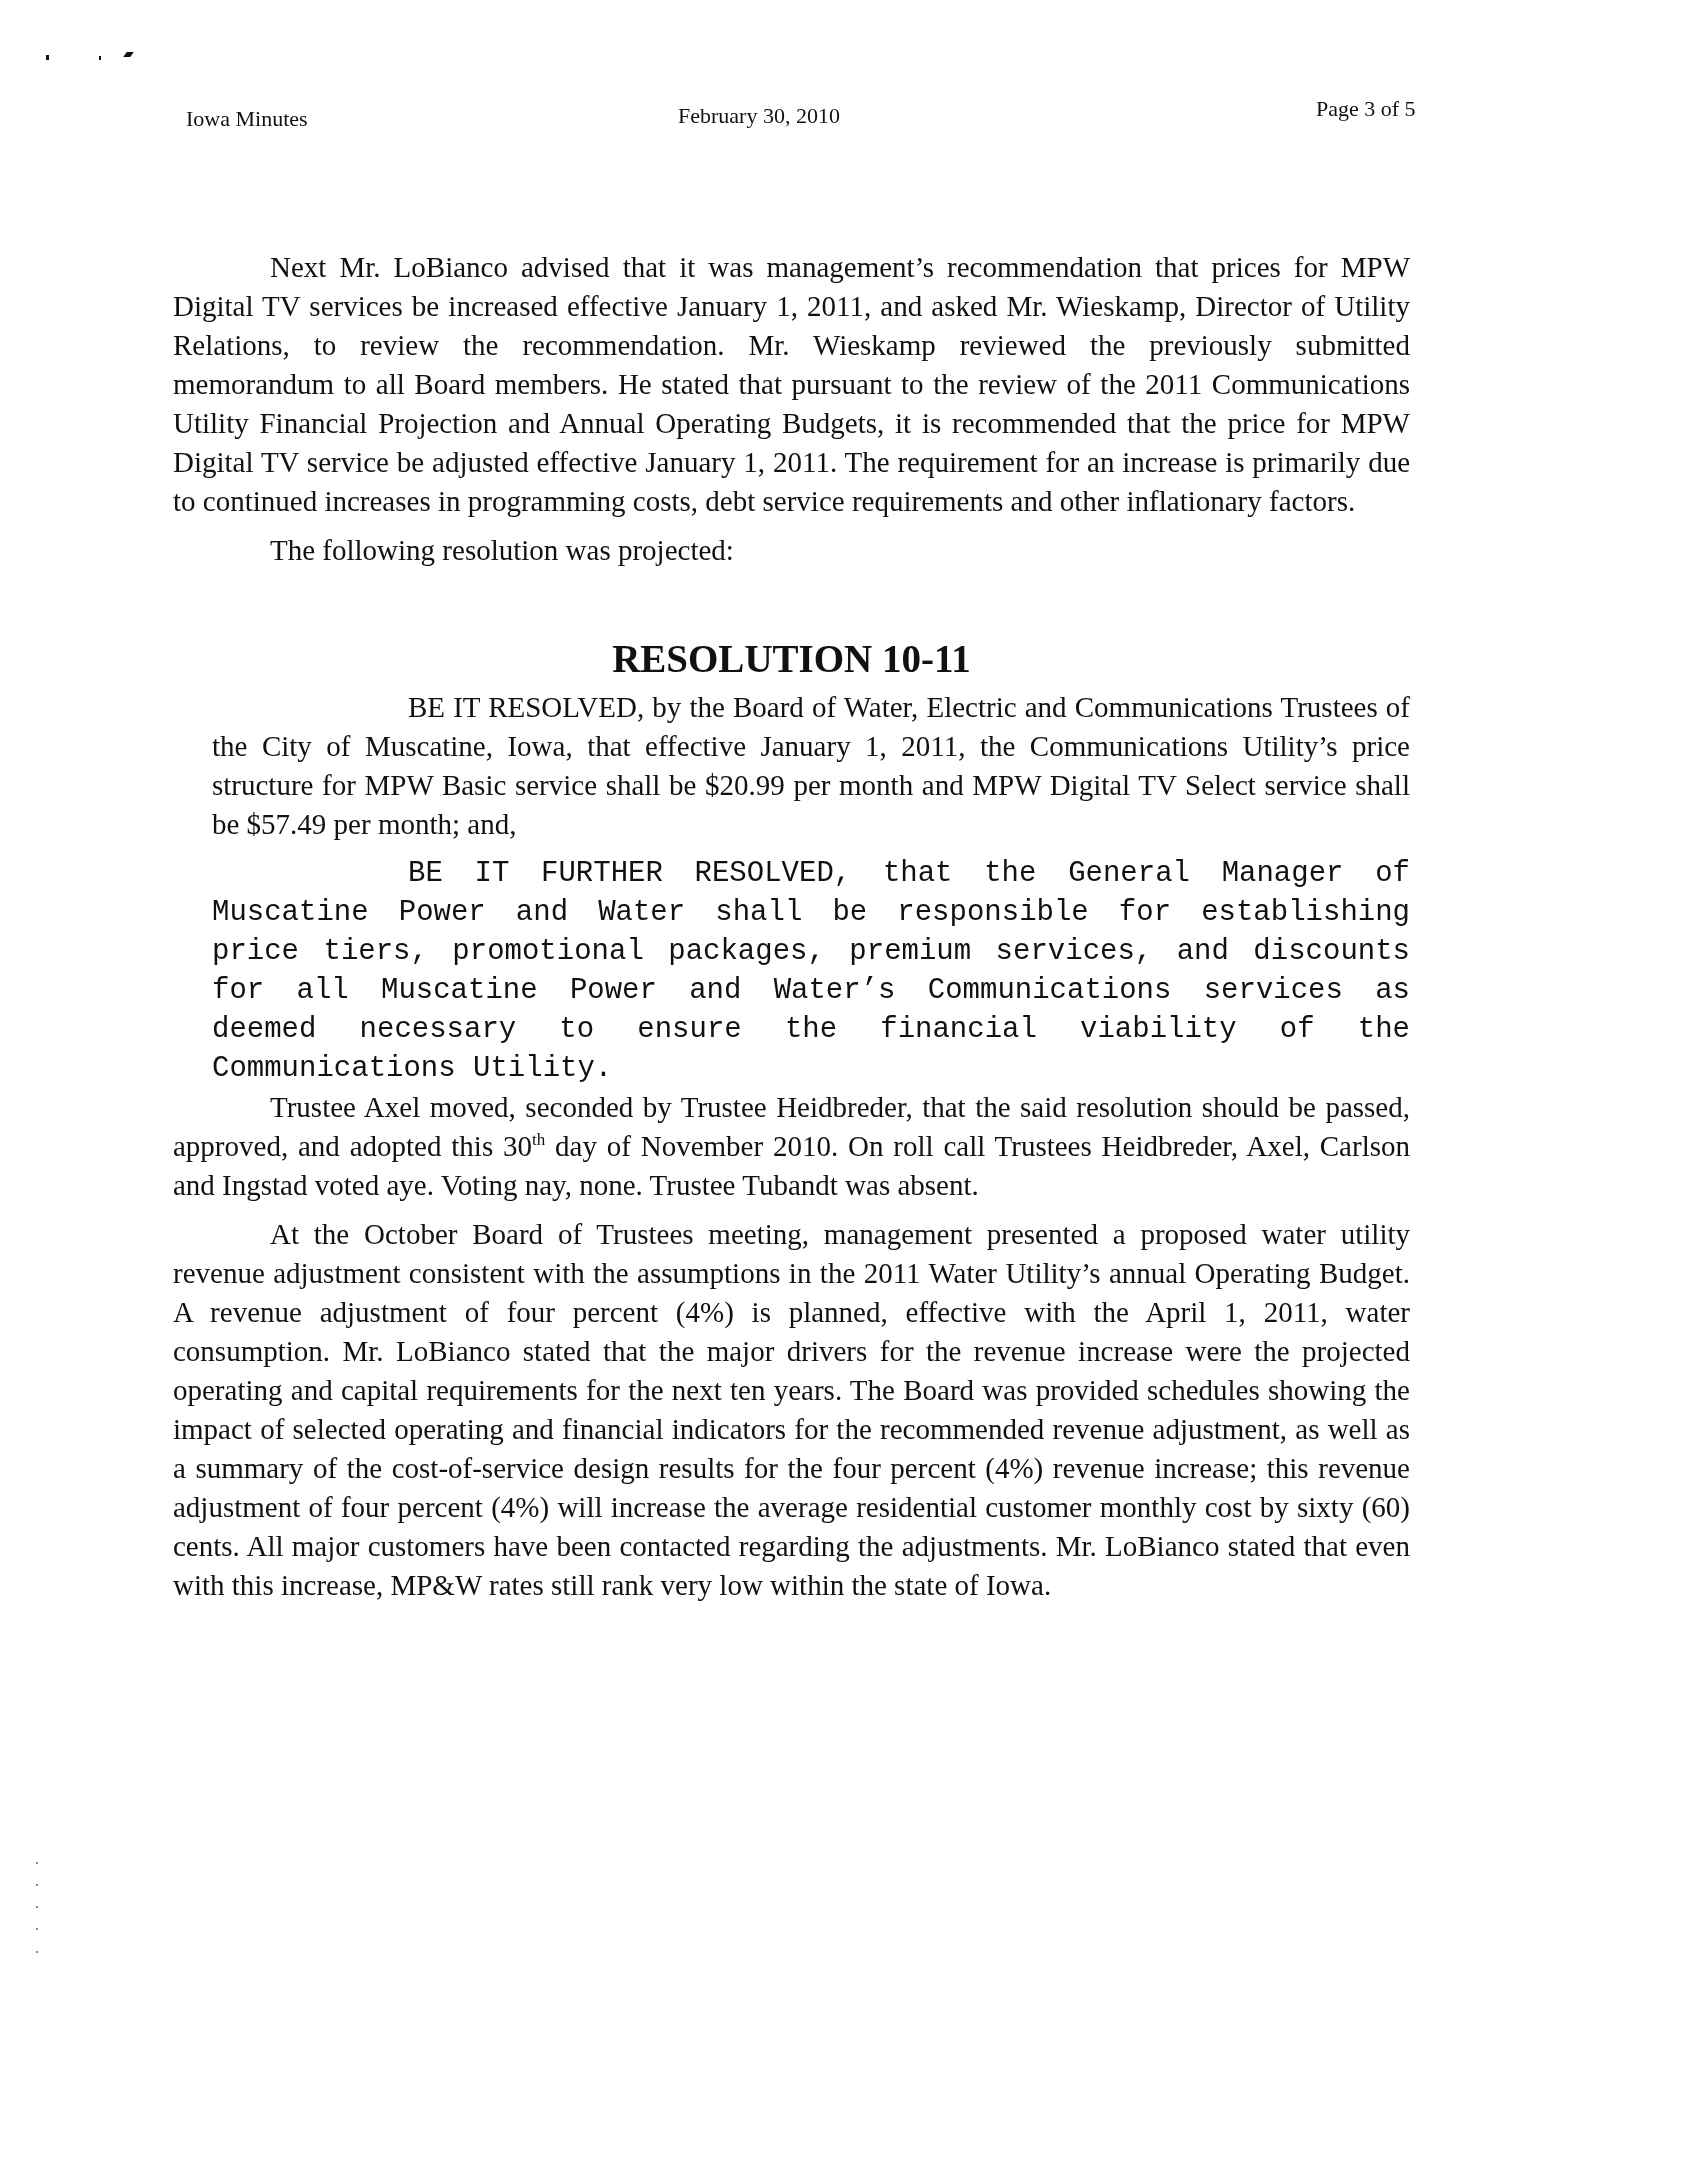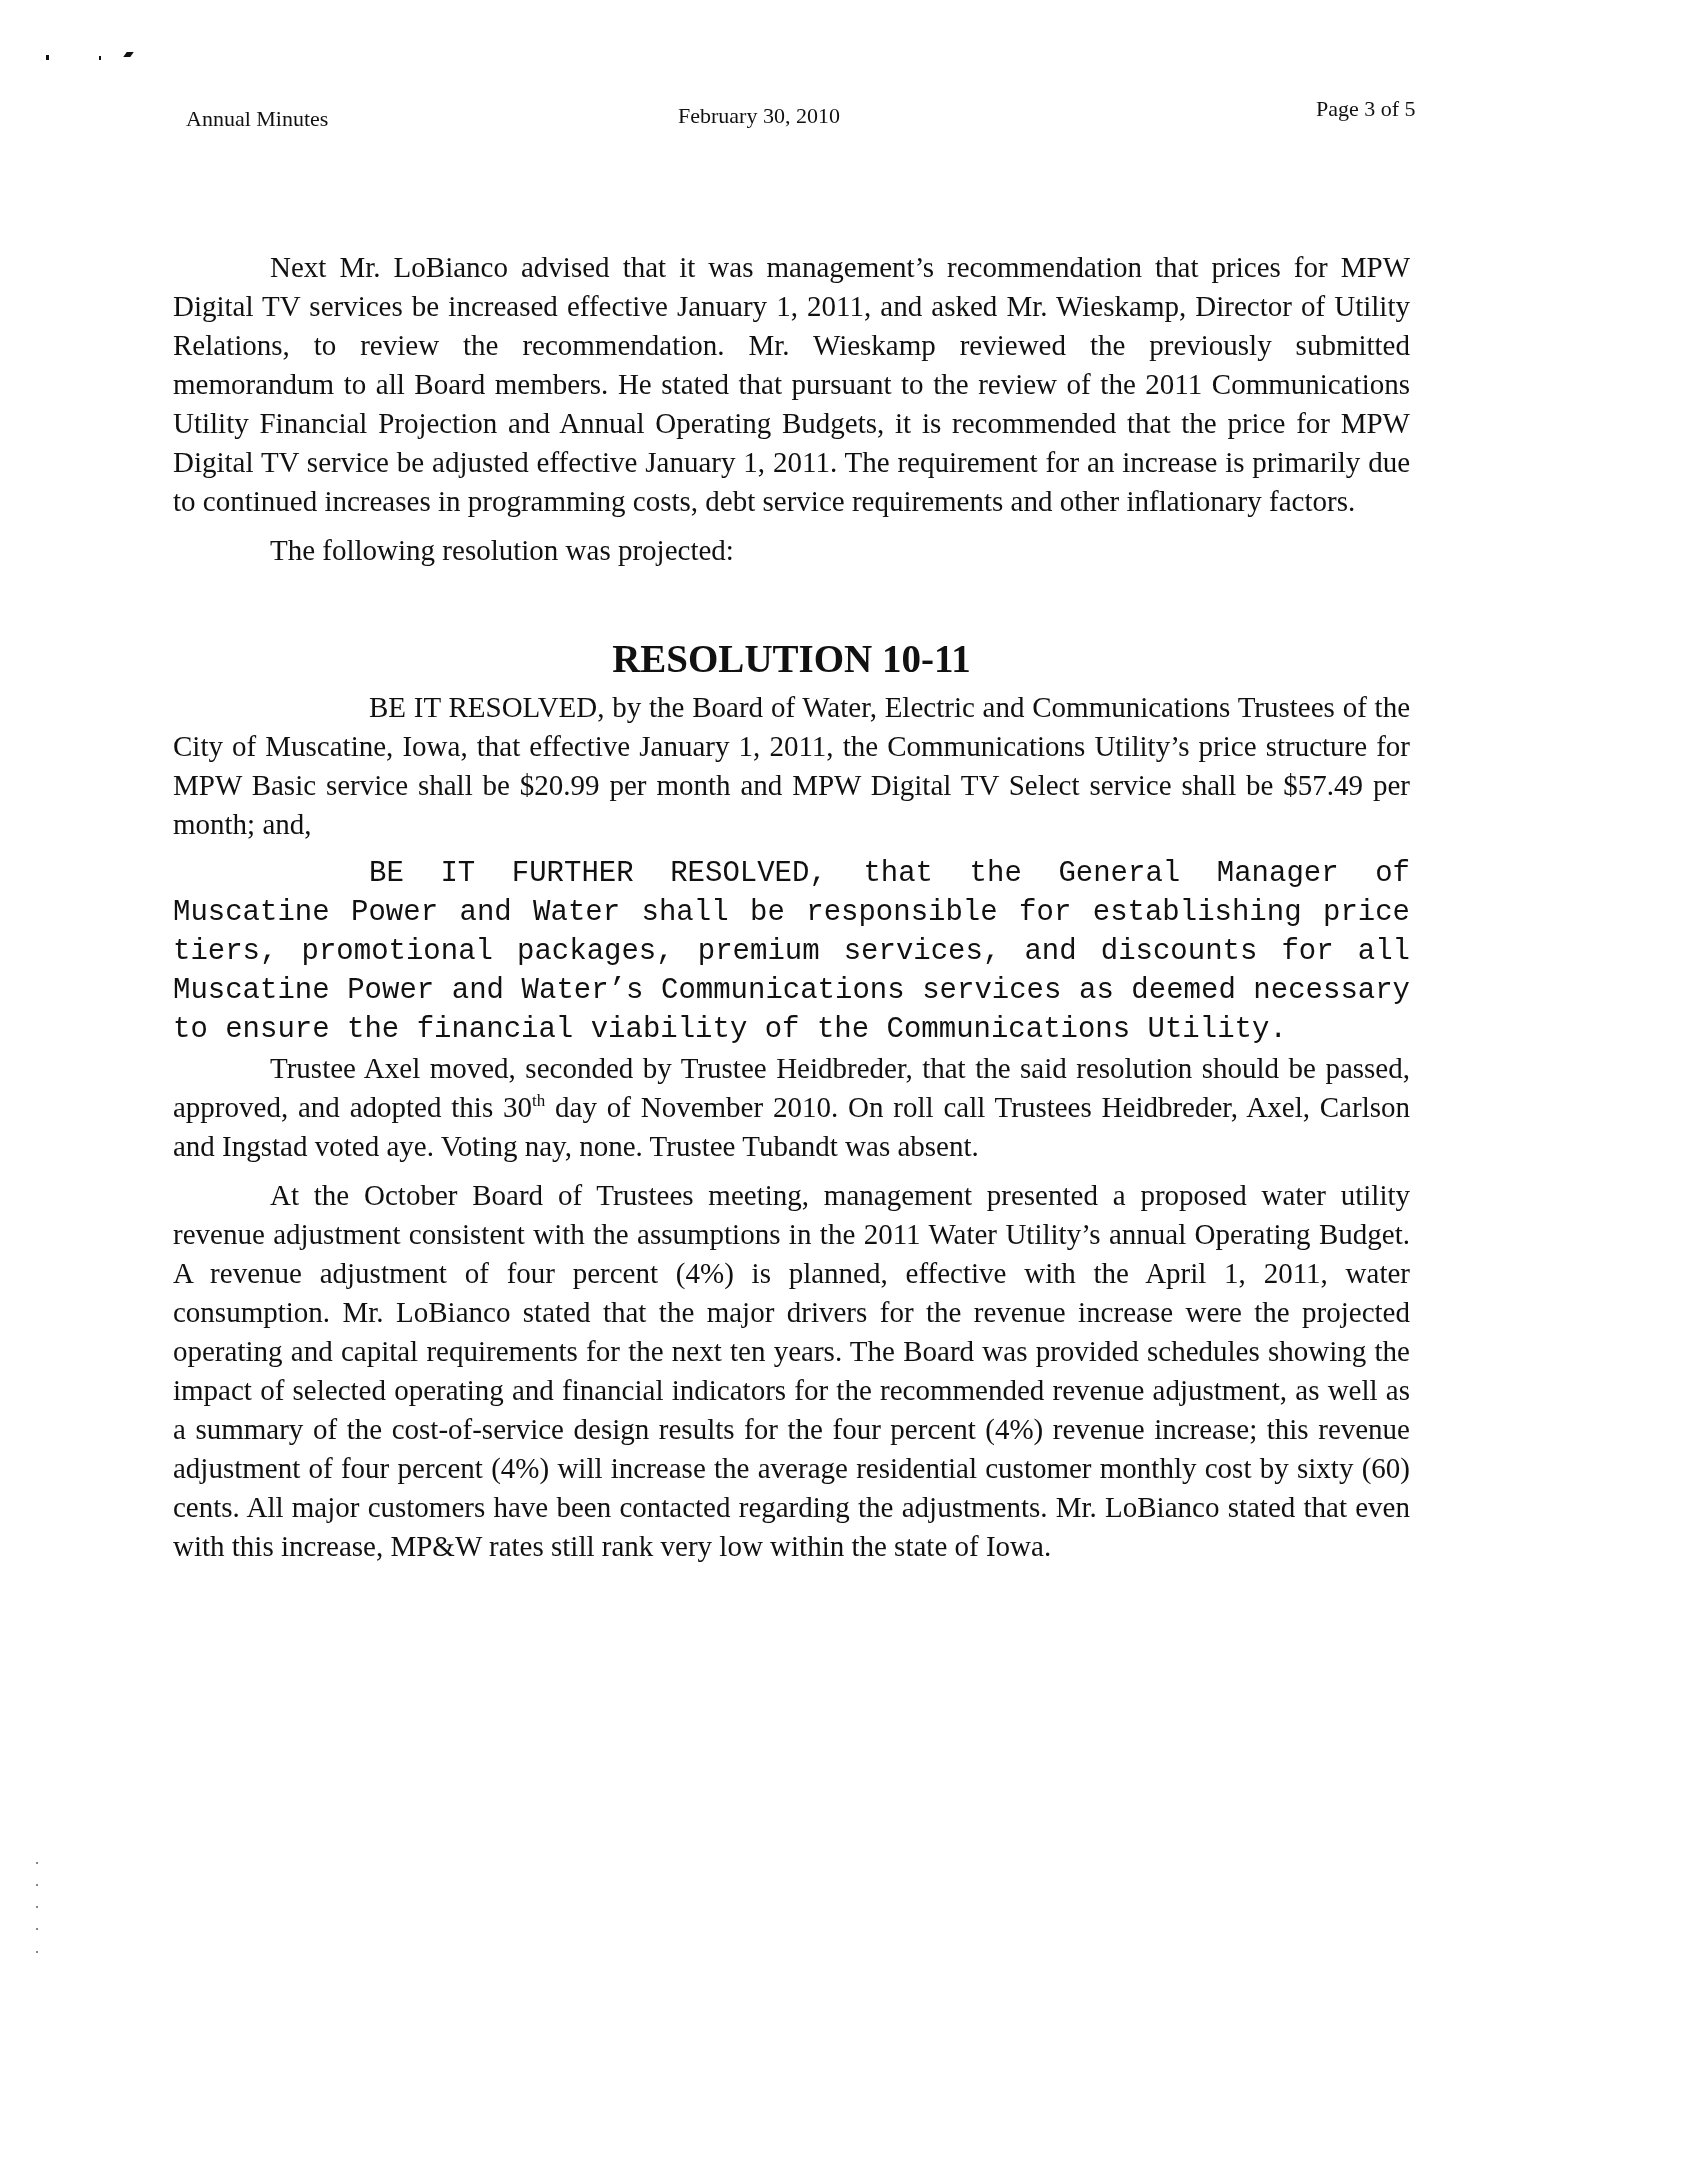--- a/index.html
+++ b/index.html
@@ -5,35 +5,35 @@
   html, body { margin:0; padding:0; background:#ffffff; }
   body { width:1683px; height:2183px; position:relative; overflow:hidden;
          font-family:"Liberation Serif", "DejaVu Serif", serif; color:#111111; }
   .page { position:absolute; left:0; top:0; width:1683px; height:2183px; background:#fff; }
   .header-item { position:absolute; top:102px; font-size:22px; line-height:28px; white-space:nowrap; }
   #hdr-left { left:186px; top:105px; }
   #hdr-center { left:678px; top:102px; }
   #hdr-right { left:1316px; top:95px; }
   .body { position:absolute; left:173px; width:1237px; font-size:29px; line-height:39px; }
   .para { margin:0; text-align:justify; text-indent:97px; }
-  .para.deep { text-indent:196px; }
+  .para.deep { text-indent:196px;margin-left:39px; }
   .title { text-align:center; font-weight:bold; margin:0; font-size:39px; line-height:39px; }
   sup { font-size:17px; line-height:0; }
   .speck { position:absolute; background:#111; }
 </style>
 </head>
 <body>
 
 <div class="page">
 
   <div class="speck" style="left:46px;top:55px;width:2.5px;height:4.5px;"></div>
   <div class="speck" style="left:99px;top:56px;width:2px;height:3.5px;"></div>
   <div class="speck" style="left:125px;top:52px;width:7px;height:5px;transform:skewX(-35deg);"></div>
 
-  <div id="hdr-left" class="header-item">Annual Minutes</div>
+  <div id="hdr-left" class="header-item">Iowa Minutes</div>
   <div id="hdr-center" class="header-item">February 30, 2010</div>
   <div id="hdr-right" class="header-item">Page 3 of 5</div>
 
   <div class="body" style="top:248px;">
     <p class="para">Next Mr. LoBianco advised that it was management’s recommendation that prices for MPW Digital TV services be increased effective January 1, 2011, and asked Mr. Wieskamp, Director of Utility Relations, to review the recommendation.  Mr. Wieskamp reviewed the previously submitted memorandum to all Board members.  He stated that pursuant to the review of the 2011 Communications Utility Financial Projection and Annual Operating Budgets, it is recommended that the price for MPW Digital TV service be adjusted effective January 1, 2011. The requirement for an increase is primarily due to continued increases in programming costs, debt service requirements and other inflationary factors.</p>
     <p class="para" style="margin-top:10px;">The following resolution was projected:</p>
 
     <p class="title" style="margin-top:69px;">RESOLUTION 10-11</p>
     <p class="para deep" style="margin-top:10px;">BE IT RESOLVED, by the Board of Water, Electric and Communications Trustees of the City of Muscatine, Iowa, that effective January 1, 2011, the Communications Utility’s price structure for MPW Basic service shall be $20.99 per month and MPW Digital TV Select service shall be $57.49 per month; and,</p>
     <p class="para deep" style="margin-top:10px;font-family:Liberation Mono, monospace;">BE IT FURTHER RESOLVED, that the General Manager of Muscatine Power and Water shall be responsible for establishing price tiers, promotional packages, premium services, and discounts for all Muscatine Power and Water’s Communications services as deemed necessary to ensure the financial viability of the Communications Utility.</p>

